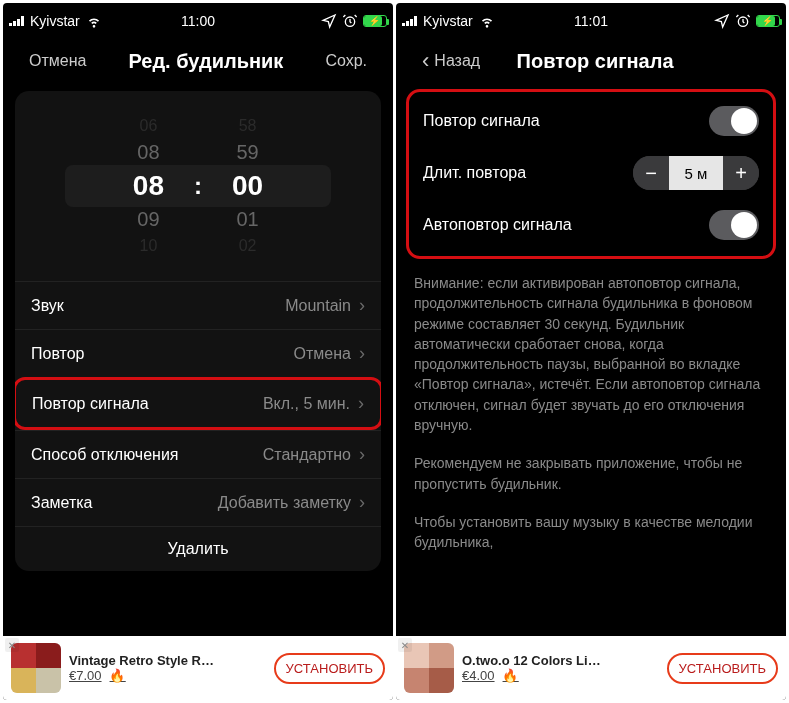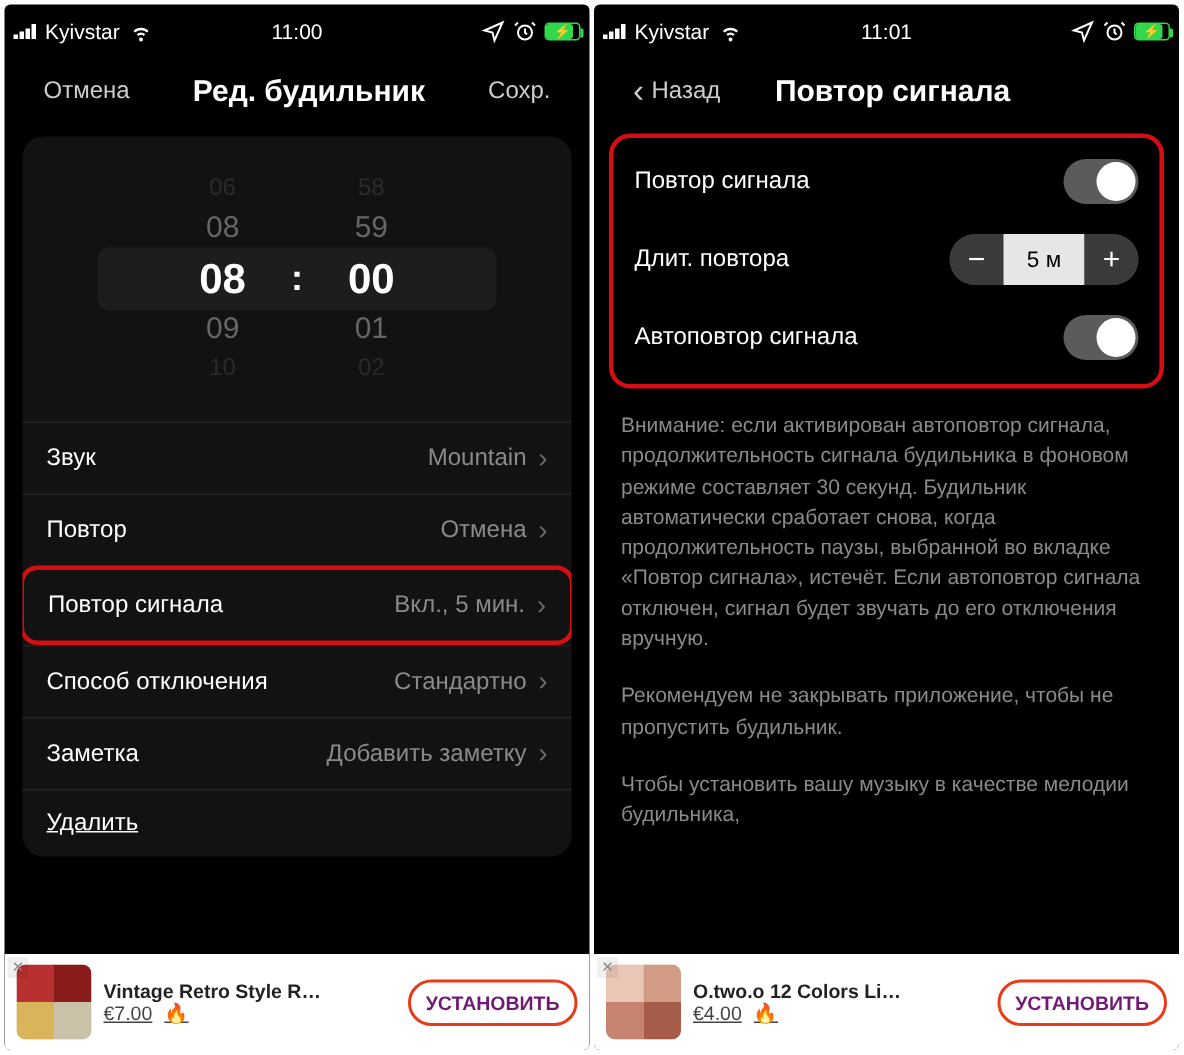--- a/index.html
+++ b/index.html
@@ -95,21 +95,21 @@
     border-top: 1px solid #222;
     color:#fff; font-size:16px;gap:38px;
   }
   .row:first-of-type { border-top:none;}
   .row-value { color:#8a8a8a; display:flex; align-items:center; gap:8px; }
   .chevron { color:#6a6a6a; font-size:18px;}
   .row-hl {
     border:3px solid #d40e12; border-radius:12px; margin:0 -2px;
     position:relative; z-index:2;
   }
-  .delete-row { color:#fff; font-weight:500;text-decoration:underline;}
+  .delete-row { justify-content:center; color:#fff; font-weight:500;}
   
   .hl-box {
     margin: 6px 10px 0 10px;
     border:3px solid #d40e12; border-radius:14px;
     padding: 4px 8px 6px 8px;
   }
   .setting-row {
     display:flex; align-items:center; justify-content:space-between;
     padding: 10px 6px;
     color:#fff; font-size:16px;
@@ -152,22 +152,22 @@
   }
   .ad-thumb {
     width:50px; height:50px; border-radius:6px; background:#eee;
     display:flex; flex-wrap:wrap; overflow:hidden;
   }
   .ad-thumb .cell { width:50%; height:50%; }
   .ad-text { flex:1; font-size:13px; color:#222; }
   .ad-title { font-weight:600; white-space:nowrap; overflow:hidden; text-overflow:ellipsis; max-width:150px; display:block;}
   .ad-price { color:#444; display:flex; align-items:center; gap:8px;text-decoration:underline;}
   .ad-btn {
-    border:2px solid #e73b1a; color:#701a75; background:#fff;
-    border-radius:18px; padding:6px 10px; font-size:13px; font-weight:700;
+    border:2px solid #e73b1a; color:#b91c1c; background:#fff;
+    border-radius:18px; padding:6px 10px; font-size:13px; font-weight:400;
   }
   .ad-close {
     position:absolute; top:2px; left:2px; width:14px; height:14px;
     background:rgba(0,0,0,0.06); color:#888; font-size:10px;
     display:flex; align-items:center; justify-content:center; border-radius:2px;
   }
 </style>
 </head>
 <body>
 

